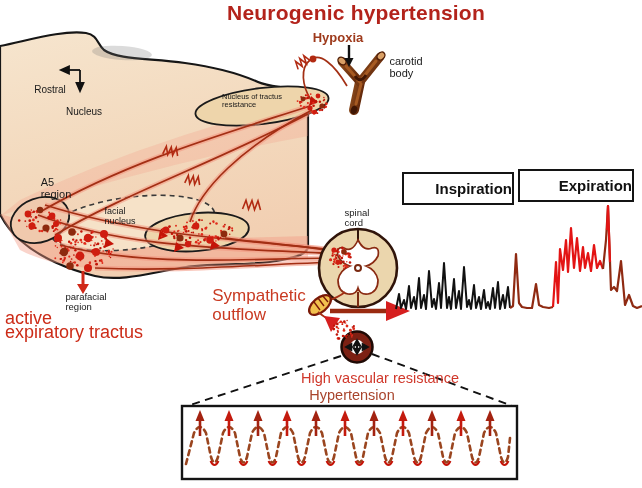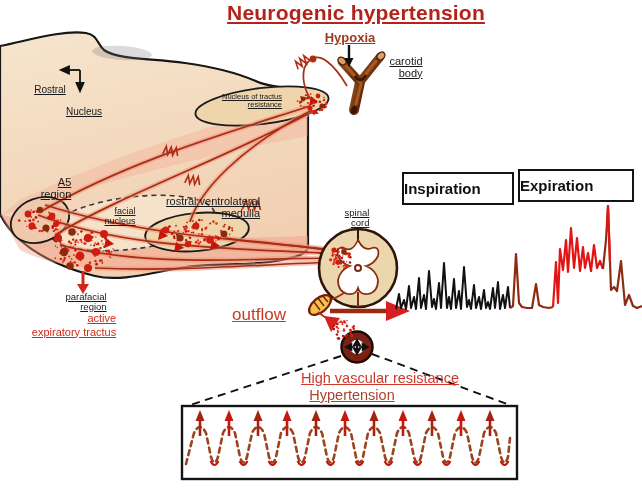--- a/index.html
+++ b/index.html
@@ -3,33 +3,33 @@
 <meta charset="utf-8">
 <style>
   :root{
     --title_red:#b3231b; --label_red:#c93a22; --dark_red:#9a2a10; --bright_red:#d61f1f;
     --hypoxia_red:#9e3a1c; --hypertension_red:#a8442c; --text_black:#1a1a1a; --brainstem_tan:#f4dfc6;
   }
   html,body{margin:0;padding:0;}
   body{font-family:"Liberation Sans", sans-serif; background:#ffffff;}
   #stage{position:relative;width:642px;height:488px;background:#fff;overflow:hidden;}
   #diagram-svg{position:absolute;left:0;top:0;}
-  .lbl{position:absolute;transform:translateX(-50%);text-align:right;white-space:nowrap;color:var(--text_black);text-decoration:underline;}
+  .lbl{position:absolute;transform:translateX(-50%);text-align:left;white-space:nowrap;color:var(--text_black);}
   .title{font-size:21px;font-weight:bold;color:var(--title_red);letter-spacing:.2px;}
   .hypoxia{font-size:13px;font-weight:bold;color:var(--hypoxia_red);}
   .tiny{font-size:7.5px;line-height:8px;}
   .small{font-size:9px;line-height:9.5px;}
   .axis{font-size:10px;margin-top:20px;}
   .med{font-size:11px;line-height:11.5px;}
   .spinal{font-size:9.5px;line-height:9.5px;}
   .symp{font-size:17px;line-height:19px;color:var(--label_red);}
-  .active{font-size:11px;line-height:13.5px;color:#cc2c18;}
+  .active{font-size:18px;line-height:13.5px;color:#cc2c18;}
   .hvr{font-size:14.5px;line-height:16px;color:#d0382b;margin-left:28px;}
   .hyp2{font-size:14.5px;line-height:16px;color:var(--hypertension_red);}
-  .phasebox{position:absolute;border:2px solid #141414;background:#fff;display:flex;align-items:center;justify-content:flex-start;font-size:15px;font-weight:bold;color:#111;}
+  .phasebox{position:absolute;border:2px solid #141414;background:#fff;display:flex;align-items:center;justify-content:flex-end;font-size:15px;font-weight:bold;color:#111;}
 </style>
 </head>
 <body>
 
 <div id="stage">
 
 <svg id="diagram-svg" width="642" height="488" viewBox="0 0 642 488">
   <defs>
     <linearGradient id="bs" x1="0" y1="0" x2="0.3" y2="1">
       <stop offset="0" stop-color="#f6e5ce"></stop>
@@ -595,21 +595,21 @@
         <circle cx="70" cy="266" r="3.8" fill="#8d2a0e"></circle>
         <circle cx="88" cy="268" r="4" fill="#cf1d10"></circle>
         <circle cx="334" cy="250" r="2.6" fill="#cf1d10"></circle>
         <circle cx="344" cy="252" r="2.8" fill="#8d2a0e"></circle>
         <circle cx="338" cy="262" r="2.6" fill="#cf1d10"></circle>
       </g>
 </svg>
 
 <div class="lbl title" style="left:356px;top:1px">Neurogenic hypertension</div>
 
-<div class="lbl hypoxia" style="left:350px;top:30px">Hypoxia</div>
+<div class="lbl hypoxia" style="left:338px;top:30px">Hypoxia</div>
 
 <div class="lbl med" style="left:406px;top:56px">
   <span>carotid</span><br>
   <span>body</span>
 </div>
 
 <div class="lbl axis" style="left:50px;top:64px">Rostral</div>
 <div class="lbl axis" style="left:84px;top:86px">Nucleus</div>
 
 <div class="lbl tiny" style="left:252px;top:93px">
@@ -620,32 +620,28 @@
 <div class="lbl med" style="left:56px;top:177px">
   <span>A5</span><br>
   <span>region</span>
 </div>
 
 <div class="lbl small" style="left:120px;top:207px">
   <span>facial</span><br>
   <span>nucleus</span>
 </div>
 
-<div class="lbl med" style="left:213px;top:196px">
-  <span>rostral ventrolateral</span><br>
-  <span>medulla</span>
-</div>
 
 <div class="lbl spinal" style="left:357px;top:208px">
   <span>spinal</span><br>
   <span>cord</span>
 </div>
 
 <div class="lbl symp" style="left:259px;top:286px">
-  <br>
+  <span>Sympathetic</span><br>
   <span>outflow</span>
 </div>
 
 <div class="lbl spinal" style="left:86px;top:292px">
   <span>parafacial</span><br>
   <span>region</span>
 </div>
 
 <div class="lbl active" style="left:74px;top:312px">
   <span>active</span><br>

